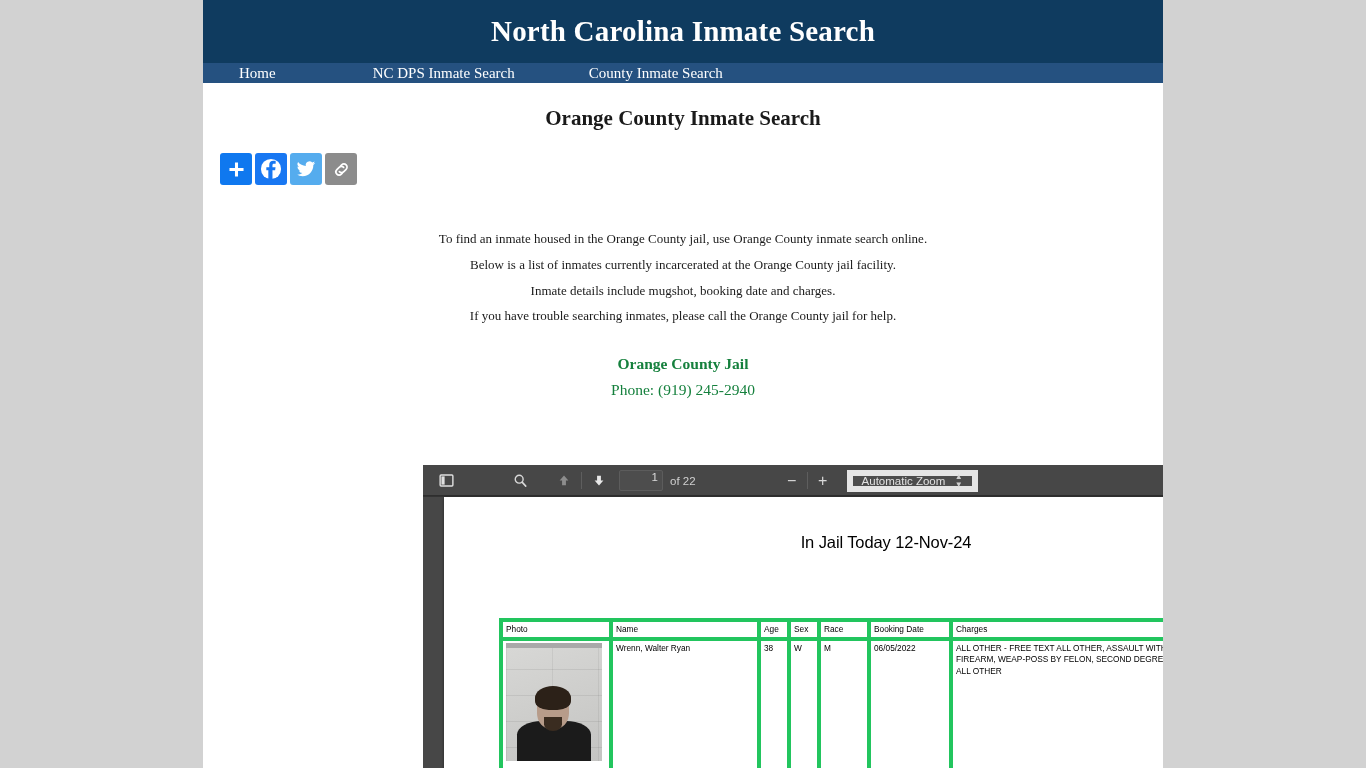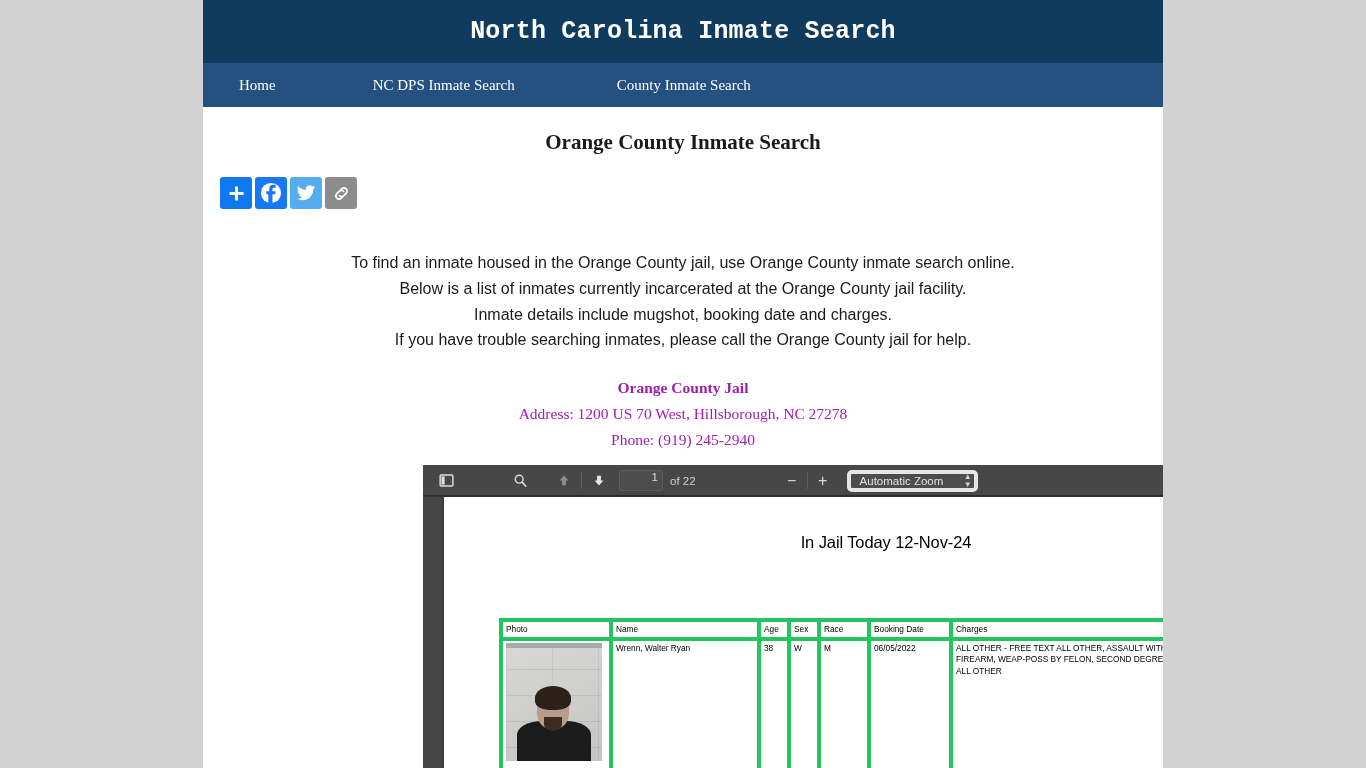--- a/index.html
+++ b/index.html
@@ -21,42 +21,42 @@
   
   .site-header {
     height: 63px;
     background: #0f3b5f;
     display: flex;
     align-items: center;
     justify-content: center;
   }
   .site-title {
     color: #ffffff;
-    font-family: Liberation Mono, monospace;
-    font-size: 25px;
+    font-family: Liberation Serif, serif;
+    font-size: 29px;
     font-weight: bold;
     letter-spacing: .2px;
   }
   .nav-bar {
-    height: 44px;
+    height: 20px;
     background: #255180;
     display: flex;
     align-items: center;
     padding-left: 36px;
   }
   .nav-item {
     color: #ffffff;
     font-family: "Liberation Serif", serif;
     font-size: 15px;
     text-decoration: none;
     white-space: nowrap;
     cursor: pointer;
   }
   .nav-item.n0 { margin-right: 97px; }
-  .nav-item.n1 { margin-right: 102px; }
+  .nav-item.n1 { margin-right: 74px; }
   
   .content {
     padding: 0 17px;
     text-align: center;
   }
   .page-title {
     font-family: "Liberation Serif", serif;
     font-size: 21px;
     font-weight: bold;
     color: #1a1a1a;
@@ -75,31 +75,31 @@
     justify-content: center;
     cursor: pointer;
   }
   .sb-addthis { background: #0f78ef; }
   .sb-facebook { background: #1877f2; }
   .sb-twitter  { background: #55acee; }
   .sb-link     { background: #8c8c8c; }
   .share-btn svg { display: block; }
   .body-text {
     margin-top: 41px;
-    font-family: Liberation Sans, sans-serif;
-    font-size: 16px;
+    font-family: Liberation Serif, serif;
+    font-size: 13px;
     color: #1a1a1a;
     line-height: 25.8px;
   }
   .body-text p { margin: 0; }
   .jail-block {
     margin-top: 22px;
     font-family: "Liberation Serif", serif;
     font-size: 15.5px;
-    color: #a21caf;
+    color: #15803d;
     line-height: 25.8px;
   }
   .jail-block p { margin: 0; }
   .jail-name { font-weight: bold; }
   
   .pdf-viewer {
     position: absolute;
     left: 220px; top: 465px;
     width: 926px; height: 303px;
     background: #474747;
@@ -153,29 +153,29 @@
     font-family: "Liberation Sans", sans-serif;
     font-size: 16px;
     cursor: pointer;
     line-height: 1;
   }
   .zoom-select {
     margin-left: 12px;
     height: 22px;
     min-width: 131px;
     background: #4d4d4d;
-    border: 4px solid #e5e5e5;
-    border-radius: 5px;
+    border: 6px solid #e5e5e5;
+    border-radius: 0;
     color: #e2e2e2;
     font-family: "Liberation Sans", sans-serif;
     font-size: 11.5px;
     display: flex;
     align-items: center;
     justify-content: space-between;
-    padding: 0 2px 0 9px;
+    padding: 0 9px 0 9px;
     cursor: pointer;
   }
   .sel-arrows {
     font-size: 8px;
     line-height: 8px;
     color: #cfcfcf;
     display: flex;
     flex-direction: column;
   }
   .pdf-body {
@@ -328,21 +328,20 @@
 
     <div class="body-text">
       <p>To find an inmate housed in the Orange County jail, use Orange County inmate search online.</p>
       <p>Below is a list of inmates currently incarcerated at the Orange County jail facility.</p>
       <p>Inmate details include mugshot, booking date and charges.</p>
       <p>If you have trouble searching inmates, please call the Orange County jail for help.</p>
     </div>
 
     <div class="jail-block">
       <p class="jail-name">Orange County Jail</p>
-      <p>Address: 1200 US 70 West, Hillsborough, NC 27278</p>
       <p>Phone: (919) 245-2940</p>
     </div>
 
   </div>
 
   <div class="pdf-viewer">
 
     <div class="pdf-toolbar">
 
       <div class="tb-left">

